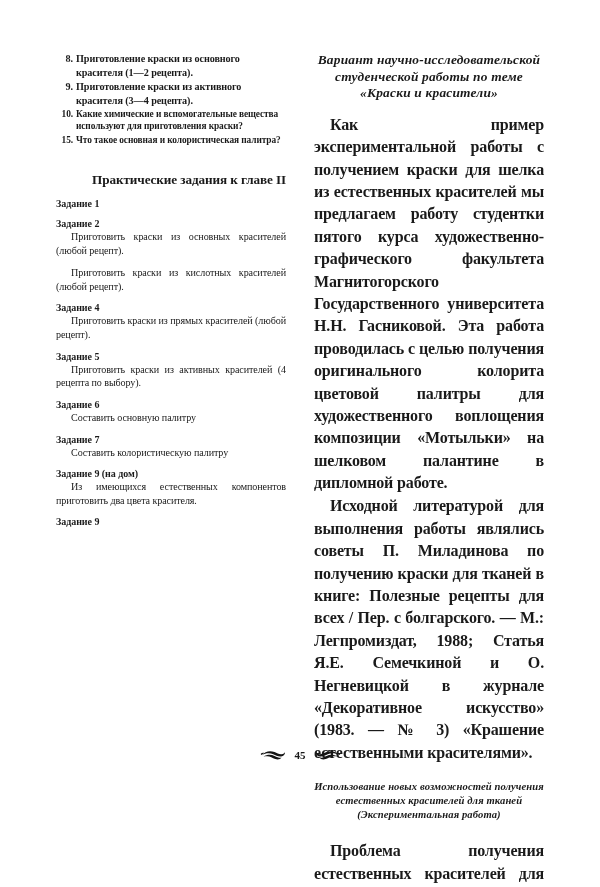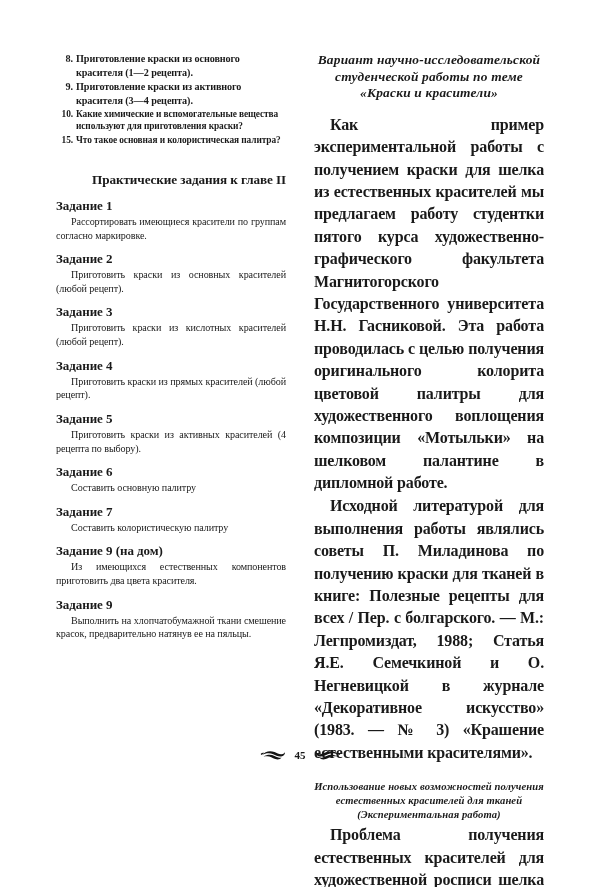--- a/index.html
+++ b/index.html
@@ -75,21 +75,21 @@
     text-align: right;
     margin: 26px 0 10px 0;
     letter-spacing: -0.1px;
   }
 
   
   .task {
     margin-bottom: 9px;
   }
   .task-title {
-    font-size: 13px;
+    font-size: 10px;
     font-weight: 700;
     margin-bottom: 1px;
     letter-spacing: -0.05px;
   }
   .task-body {
     font-size: 10.1px;
     line-height: 1.35;
     text-indent: 15px;
     text-align: justify;
     letter-spacing: -0.1px;
@@ -105,21 +105,21 @@
     text-align: center;
     margin: 0 0 12px 0;
     letter-spacing: 0.2px;
   }
   .sub-title {
     font-style: italic;
     font-weight: 700;
     font-size: 10.6px;
     line-height: 1.3;
     text-align: center;
-    margin: 16px 0 3px 0;
+    margin: 16px 0 19px 0;
     letter-spacing: 0.1px;
   }
   .body-par {
     font-size: 16px;
     line-height: 1.4;
     text-align: justify;
     text-indent: 16px;
     margin: 0 0 1px 0;
     font-weight: 600;
     letter-spacing: -0.15px;
@@ -174,28 +174,26 @@
         <li class="tight">
           <span class="num">15.</span>
           <span>Что такое основная и колористическая палитра?</span>
         </li>
       </ol>
 
       <div class="sec-heading">Практические задания к главе II</div>
 
       <div class="task">
         <div class="task-title">Задание 1</div>
-        <div class="task-body">Рассортировать имеющиеся красители по группам согласно маркировке.</div>
       </div>
       <div class="task">
         <div class="task-title">Задание 2</div>
         <div class="task-body">Приготовить краски из основных красителей (любой рецепт).</div>
       </div>
       <div class="task">
-        <div class="task-title">Задание 3</div>
         <div class="task-body">Приготовить краски из кислотных красителей (любой рецепт).</div>
       </div>
       <div class="task">
         <div class="task-title">Задание 4</div>
         <div class="task-body">Приготовить краски из прямых красителей (любой рецепт).</div>
       </div>
       <div class="task">
         <div class="task-title">Задание 5</div>
         <div class="task-body">Приготовить краски из активных красителей (4 рецепта по выбору).</div>
       </div>
@@ -206,21 +204,20 @@
       <div class="task">
         <div class="task-title">Задание 7</div>
         <div class="task-body">Составить колористическую палитру</div>
       </div>
       <div class="task">
         <div class="task-title">Задание 9 (на дом)</div>
         <div class="task-body">Из имеющихся естественных компонентов приготовить два цвета красителя.</div>
       </div>
       <div class="task">
         <div class="task-title">Задание 9</div>
-        <div class="task-body">Выполнить на хлопчатобумажной ткани смешение красок, предварительно натянув ее на пяльцы.</div>
       </div>
 
     </div>
 
     <div class="col col-right">
 
       <div class="art-title">Вариант научно-исследовательской студенческой работы по теме «Краски и красители»</div>
 
       <p class="body-par">Как пример экспериментальной работы с получением краски для шелка из естественных красителей мы предлагаем работу студентки пятого курса художественно-графического факультета Магнитогорского Государственного университета Н.Н. Гасниковой. Эта работа проводилась с целью получения оригинального колорита цветовой палитры для художественного воплощения композиции «Мотыльки» на шелковом палантине в дипломной работе.</p>
       <p class="body-par">Исходной литературой для выполнения работы являлись советы П. Миладинова по получению краски для тканей в книге: Полезные рецепты для всех / Пер. с болгарского. — М.: Легпромиздат, 1988; Статья Я.Е. Семечкиной и О. Негневицкой в журнале «Декоративное искусство» (1983. — № 3) «Крашение естественными красителями».</p>

